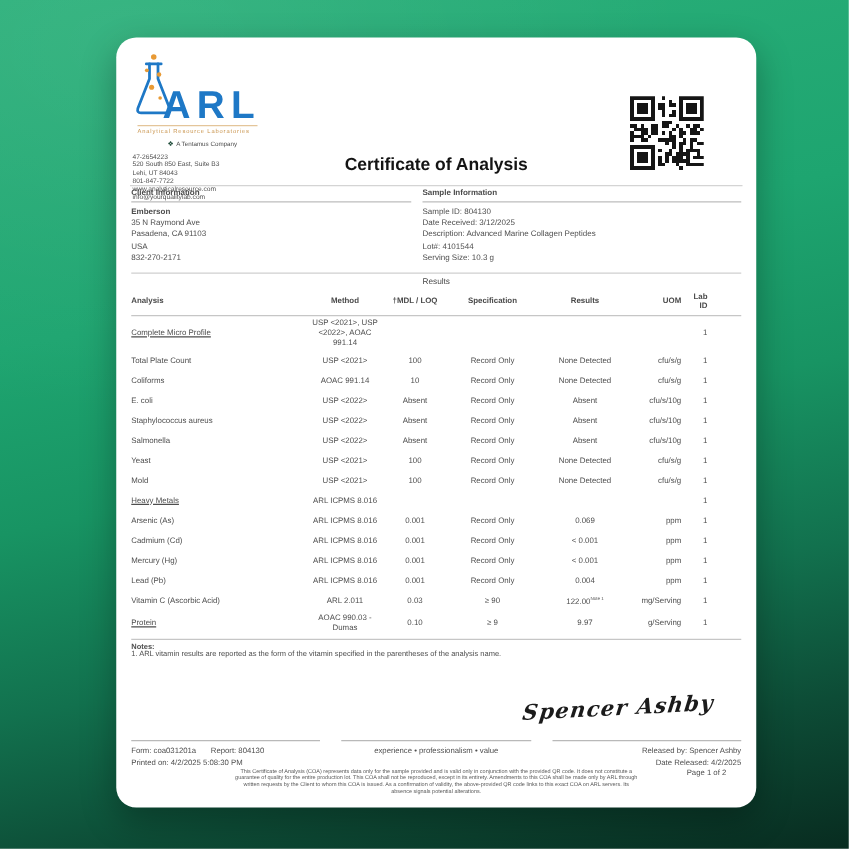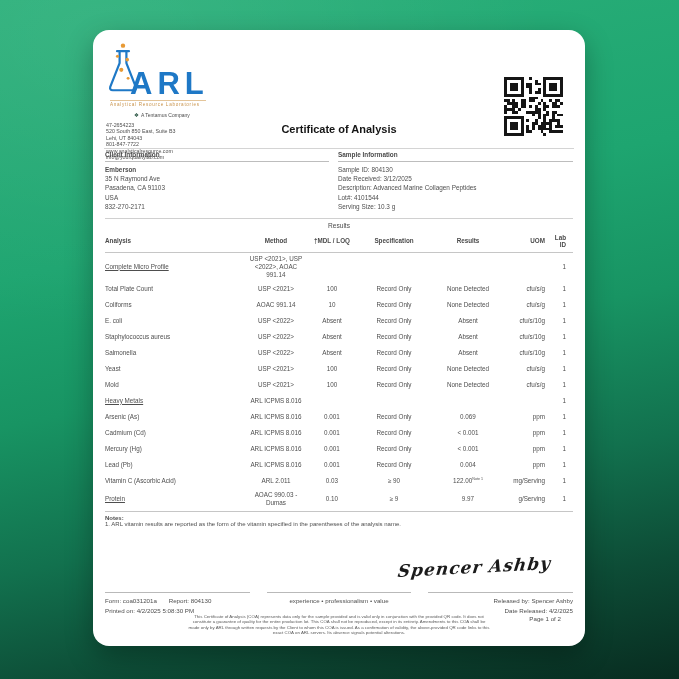--- a/index.html
+++ b/index.html
@@ -7,32 +7,33 @@
     width:679px;height:679px;overflow:hidden;position:relative;
     font-family:"Liberation Sans",sans-serif;
     background:
       radial-gradient(120% 80% at 15% 5%, rgba(255,255,255,0.07), transparent 55%),
       linear-gradient(168deg,#2bb07a 0%,#1ea570 34%,#189463 52%,#12714e 70%,#0d4c36 85%,#082c20 100%);
   }
   .paper{
     position:absolute;left:93px;top:30px;width:492px;height:616px;
     background:#ffffff;border-radius:16px;
     box-shadow:0 10px 28px rgba(0,0,0,0.30);
+    padding-left:20px;
   }
   
   .logo-area{position:absolute;left:13px;top:6px;width:190px;}
   .logo-row{display:flex;align-items:flex-end;height:62px;}
   .flask{width:34px;height:58px;margin-right:-10px;}
   .arl-word{font-size:31px;font-weight:700;color:#1e78c6;letter-spacing:5px;line-height:28px;}
   .arl-tagline{font-size:4.6px;color:#c9944d;letter-spacing:0.7px;margin:2px 0 0 4px;border-top:1px solid #e4c59a;padding-top:1px;width:96px;}
   .tentamus-row{display:flex;align-items:center;margin:5px 0 0 28px;font-size:5px;color:#4c4c4c;}
   .tentamus-ico{color:#1d4b38;font-size:5.5px;margin-right:2px;}
   .lab-address{margin-top:4px;font-size:5.3px;color:#4f4f4f;line-height:6.4px;}
   .cert-title{position:absolute;left:0;right:0;top:93px;text-align:center;
-    font-size:11px;font-weight:700;color:#141414;}
+    font-size:14px;font-weight:700;color:#141414;}
   .qr-box{position:absolute;left:411px;top:47px;width:59px;height:59px;background:#fff;}
   .qr-box svg{width:100%;height:100%;shape-rendering:crispEdges;}
   .divider-top{position:absolute;left:11px;right:11px;top:118px;border-top:1px solid #d4d4d4;}
   
   .info-cols{position:absolute;left:12px;right:12px;top:121px;display:flex;gap:9px;}
   .info-col{font-size:6.4px;color:#4e4e4e;}
   .info-col.left{width:224px;}
   .info-col.right{flex:1;}
   .info-head{font-weight:700;color:#4a4a4a;padding-bottom:2.5px;border-bottom:1px solid #bdbdbd;margin-bottom:3px;}
   .client-name{font-weight:700;line-height:9.4px;}

